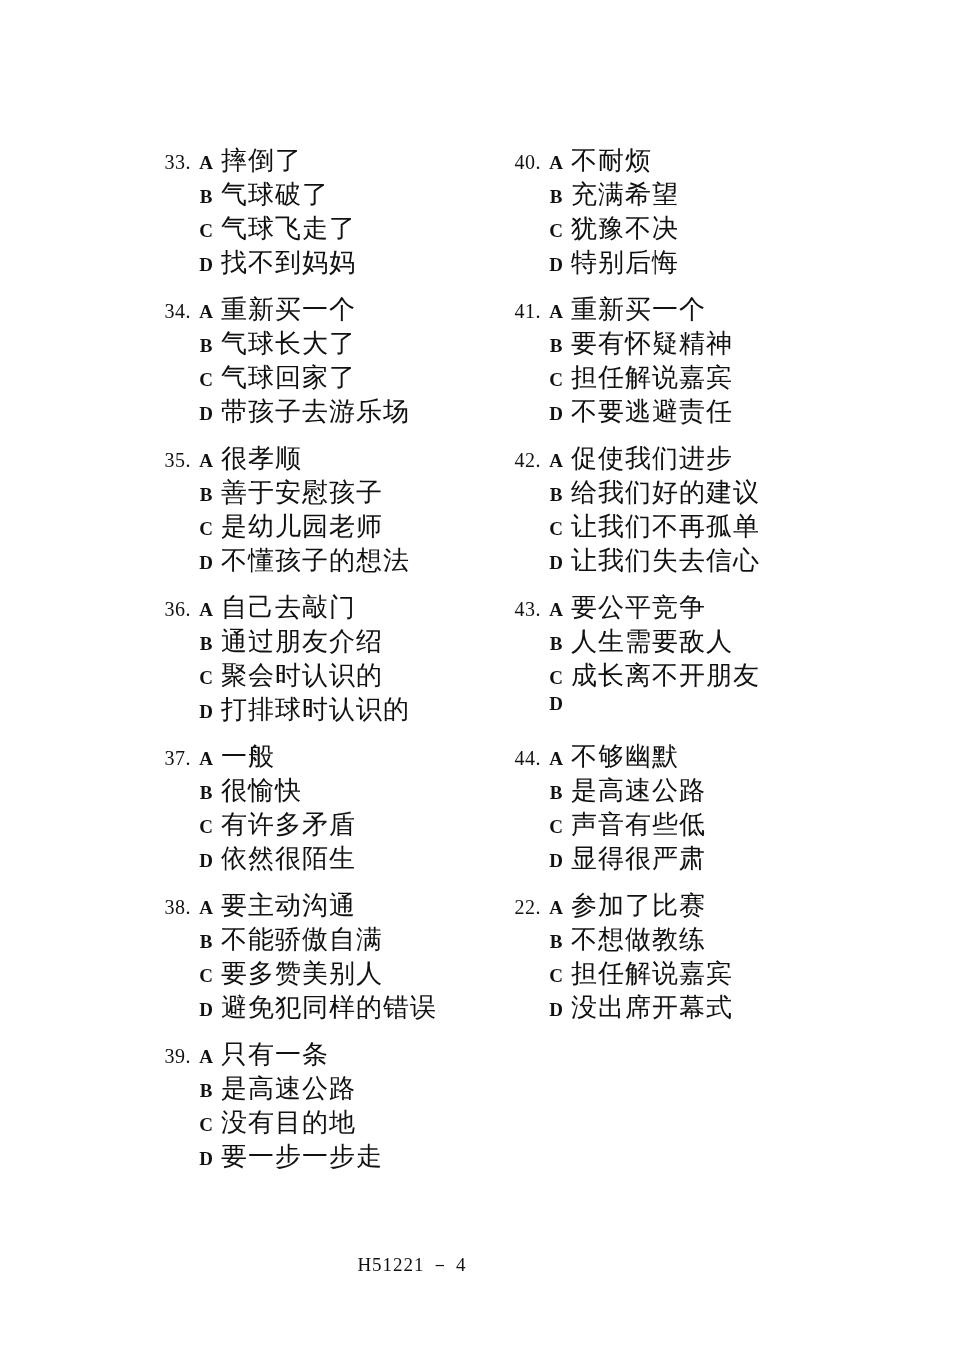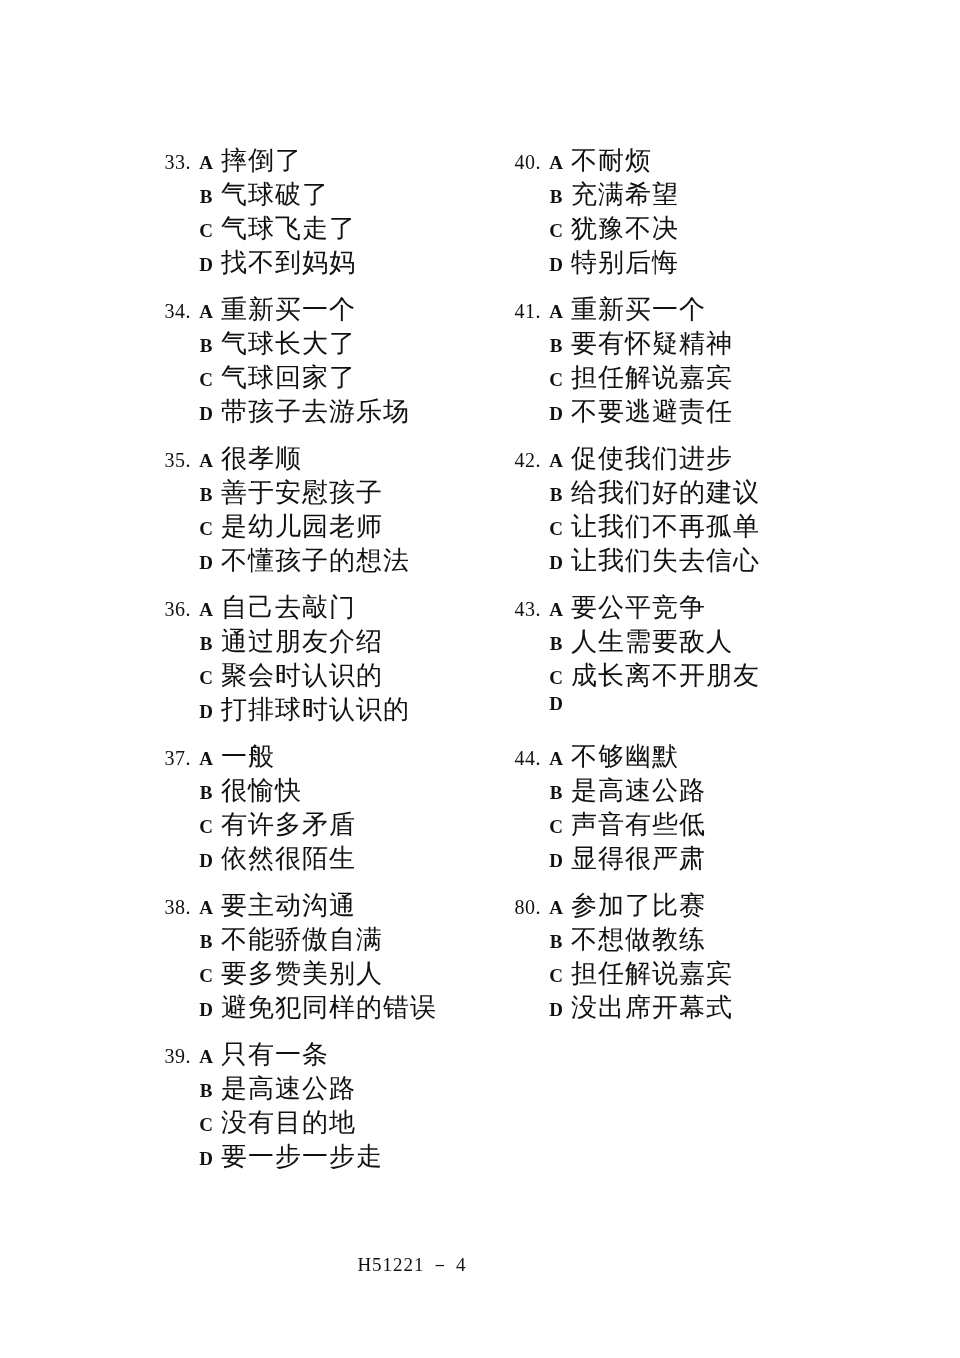--- a/index.html
+++ b/index.html
@@ -342,21 +342,21 @@
             <span class="opt-text">声音有些低</span>
           </div>
           <div class="option-row">
             <span class="qnum blank">44.</span>
             <span class="letter">D</span>
             <span class="opt-text">显得很严肃</span>
           </div>
         </div>
         <div class="question">
           <div class="option-row">
-            <span class="qnum">80.</span>
+            <span class="qnum">22.</span>
             <span class="letter">A</span>
             <span class="opt-text">参加了比赛</span>
           </div>
           <div class="option-row">
             <span class="qnum blank">45.</span>
             <span class="letter">B</span>
             <span class="opt-text">不想做教练</span>
           </div>
           <div class="option-row">
             <span class="qnum blank">45.</span>

